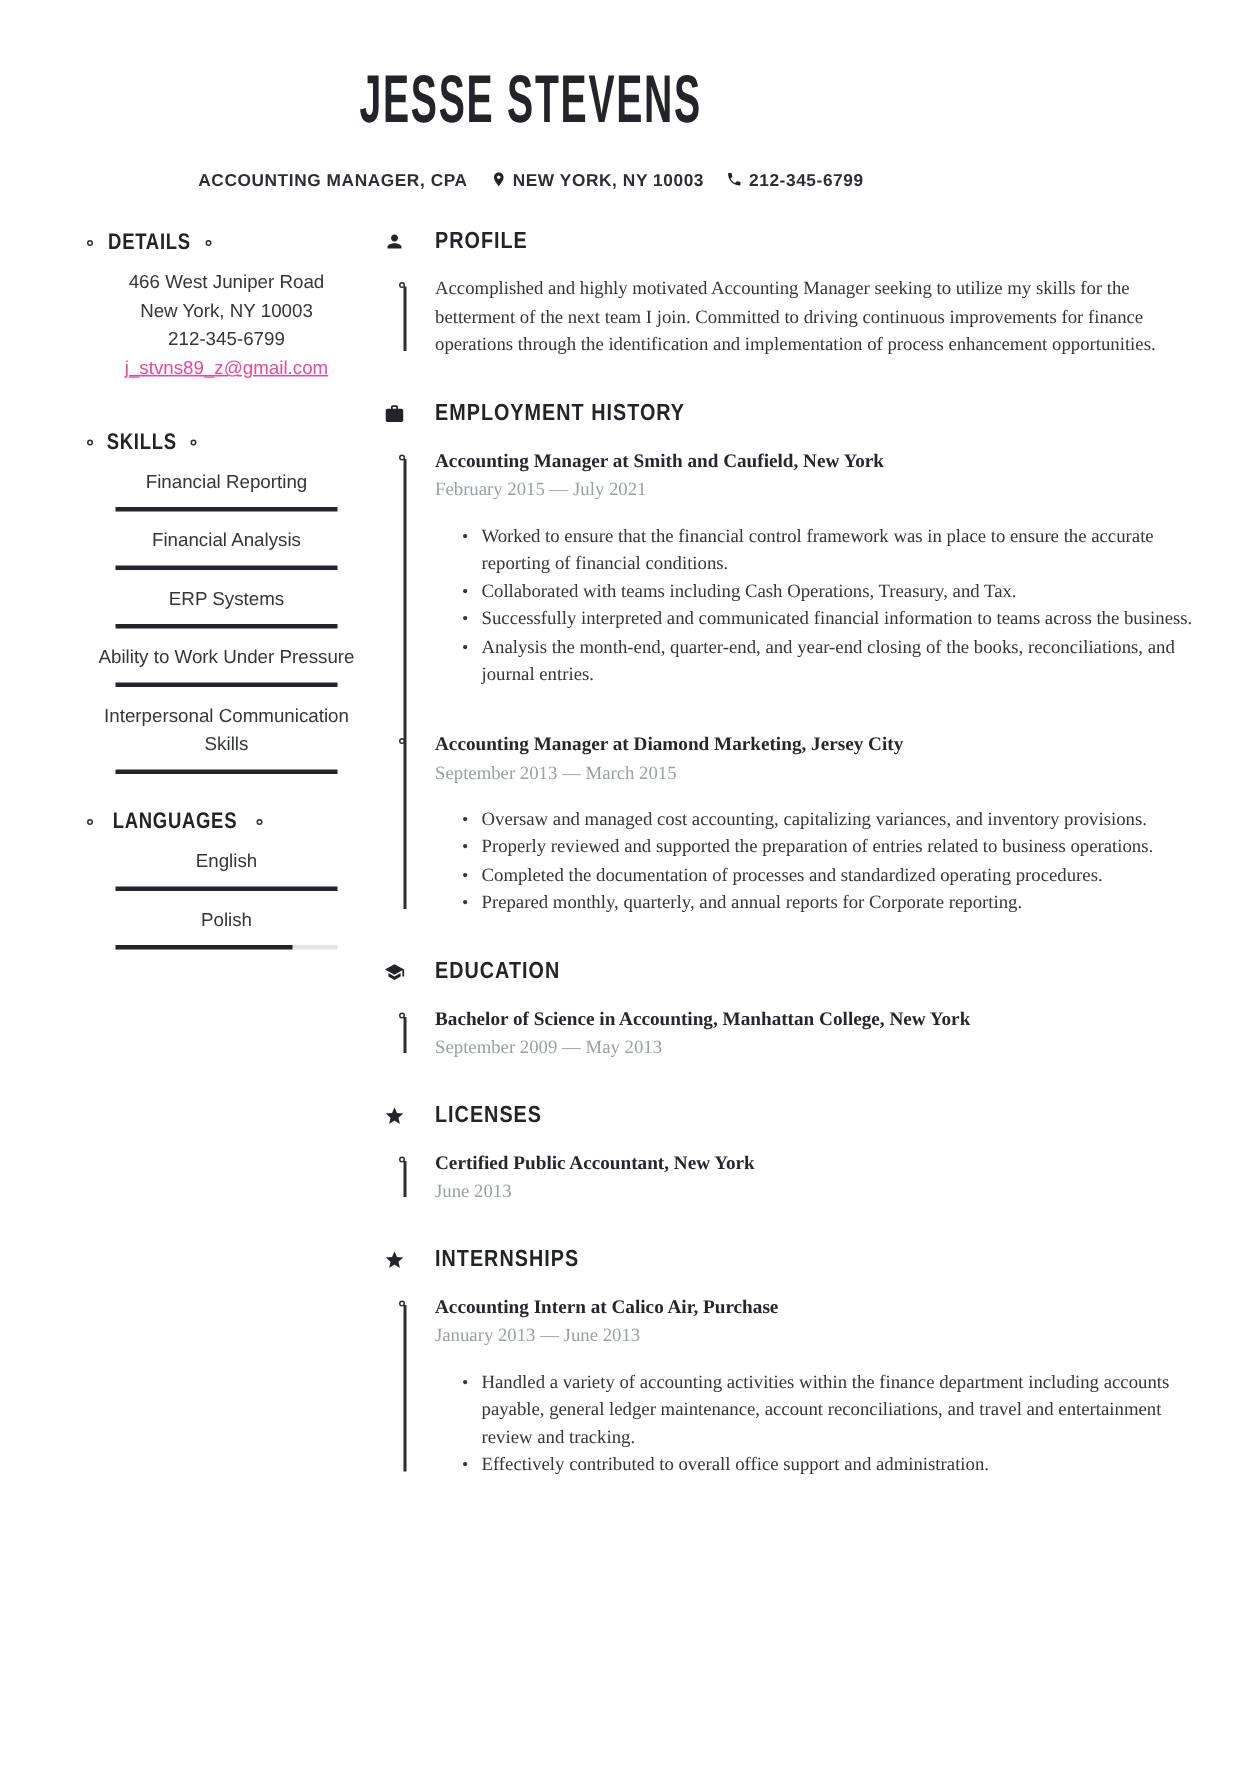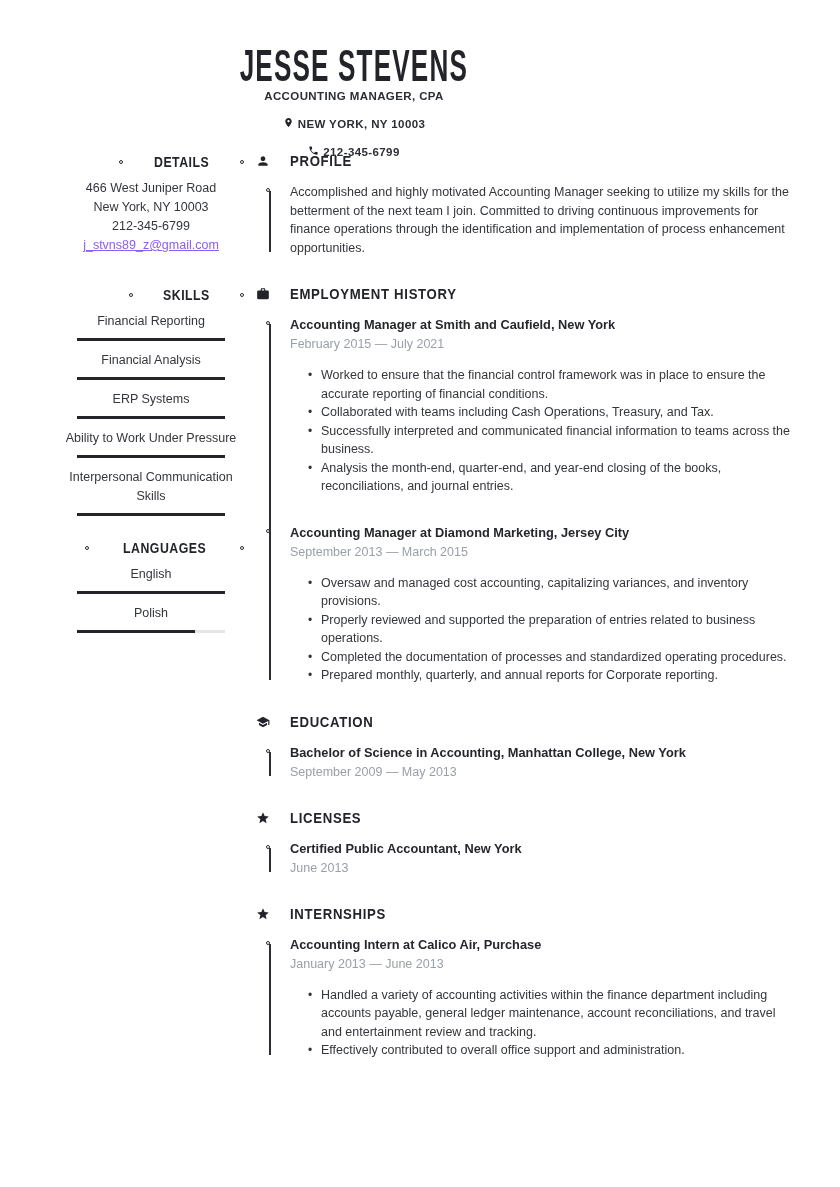--- a/index.html
+++ b/index.html
@@ -11,59 +11,59 @@
   }
 
   
   .header { position:absolute; top:0; left:0; width:708px; text-align:center; }
   .name {
     margin-top:42px; display:inline-block; white-space:nowrap;
     font-size:45px; line-height:48px; font-weight:700; color:#22242a;
     letter-spacing:2px; transform:scaleX(.58); transform-origin:center;
   }
   .tagline {
-    margin-top:0; display:flex; justify-content:center; align-items:center; gap:15px;
-    font-size:11.5px; font-weight:700; letter-spacing:.4px; color:#2b2e34;flex-direction:column;
+    margin-top:24px; display:flex; justify-content:center; align-items:center; gap:15px;
+    font-size:11.5px; font-weight:700; letter-spacing:.4px; color:#2b2e34;
   }
   .tag-item { display:flex; align-items:center; gap:4px; }
   .tag-item svg { width:11px; height:11px; fill:#22242a; }
 
   
   .sidebar { position:absolute; left:58px; top:152px; width:186px; text-align:center;
              font-size:12.5px; line-height:19px; color:#33363b; }
   .side-section { margin-bottom:30px; }
-  .side-heading { display:flex; align-items:center; justify-content:flex-end; gap:25px; margin-bottom:8px; }
+  .side-heading { display:flex; align-items:center; justify-content:flex-start; gap:4px; margin-bottom:8px; }
   .ring { width:4px; height:4px; border:1.3px solid #2b2e34; border-radius:50%; flex-shrink:0; }
   .side-heading .txt {
     display:inline-block; white-space:nowrap; font-size:15px; font-weight:700;
     letter-spacing:.6px; color:#22242a; transform:scaleX(.82);
   }
   .detail-line { line-height:19px; }
-  .email { color:#8b5cf6; text-decoration:underline; cursor:pointer; }
+  .email { color:#ec4899; text-decoration:underline; cursor:pointer; }
   .skill { margin-bottom:10px; }
   .skill .lbl { margin-bottom:7px; line-height:19px; }
   .bar { width:148px; height:3px; background:#e3e5e8; margin:0 auto; }
   .bar i { display:block; height:3px; background:#23252b; }
 
   
   .main { position:absolute; left:256px; top:152px; width:540px; }
   .section { margin-bottom:28px; }
   .sec-head { display:flex; align-items:center; margin-bottom:13px; }
   .sec-head .icon { width:34px; flex-shrink:0; display:flex; align-items:center; }
   .sec-head .icon svg { width:14px; height:14px; fill:#22242a; }
   .sec-head h2 {
     margin:0; white-space:nowrap; font-size:15.5px; font-weight:700; color:#22242a;
     letter-spacing:.8px; transform:scaleX(.85); transform-origin:left center;
   }
   .sec-body { display:flex; }
   .rail { width:34px; flex-shrink:0; position:relative; }
   .rail .line { position:absolute; left:13px; top:8px; bottom:5px; width:1.5px; background:#2b2e34; }
   .sec-content { flex:1; position:relative; min-width:0; }
 
-  .entry { position:relative; }
+  .entry { position:relative;font-family:Liberation Serif, serif; }
   .entry + .entry { margin-top:28px; }
   .dot {
     position:absolute; left:-24px; top:5px; width:4px; height:4px;
     border:1.5px solid #2b2e34; border-radius:50%; background:#fff; z-index:1;
   }
   .entry-title { margin:0; font-size:12.8px; font-weight:700; color:#25272d; line-height:18px; }
   .entry-dates { color:#9aa0a8; font-size:12.5px; line-height:18px; margin-top:1px; }
   .profile-text { margin:0; font-size:12.5px; line-height:18.5px; color:#33363b; }
   .bullets { margin:13px 0 0; padding:0 0 0 31px; list-style:none; }
   .bullets li { position:relative; font-size:12.5px; line-height:18.5px; color:#33363b; }

